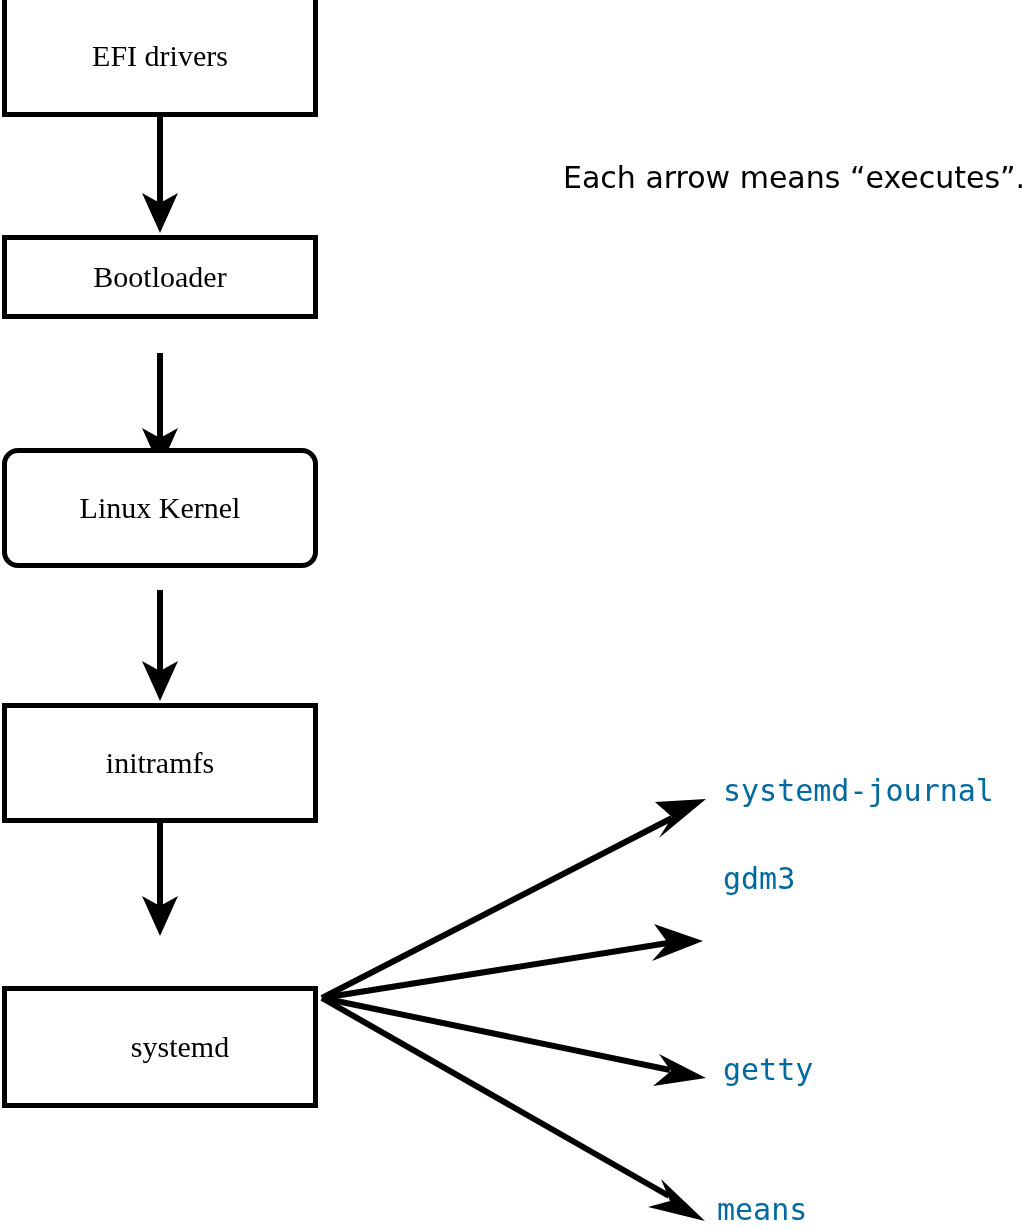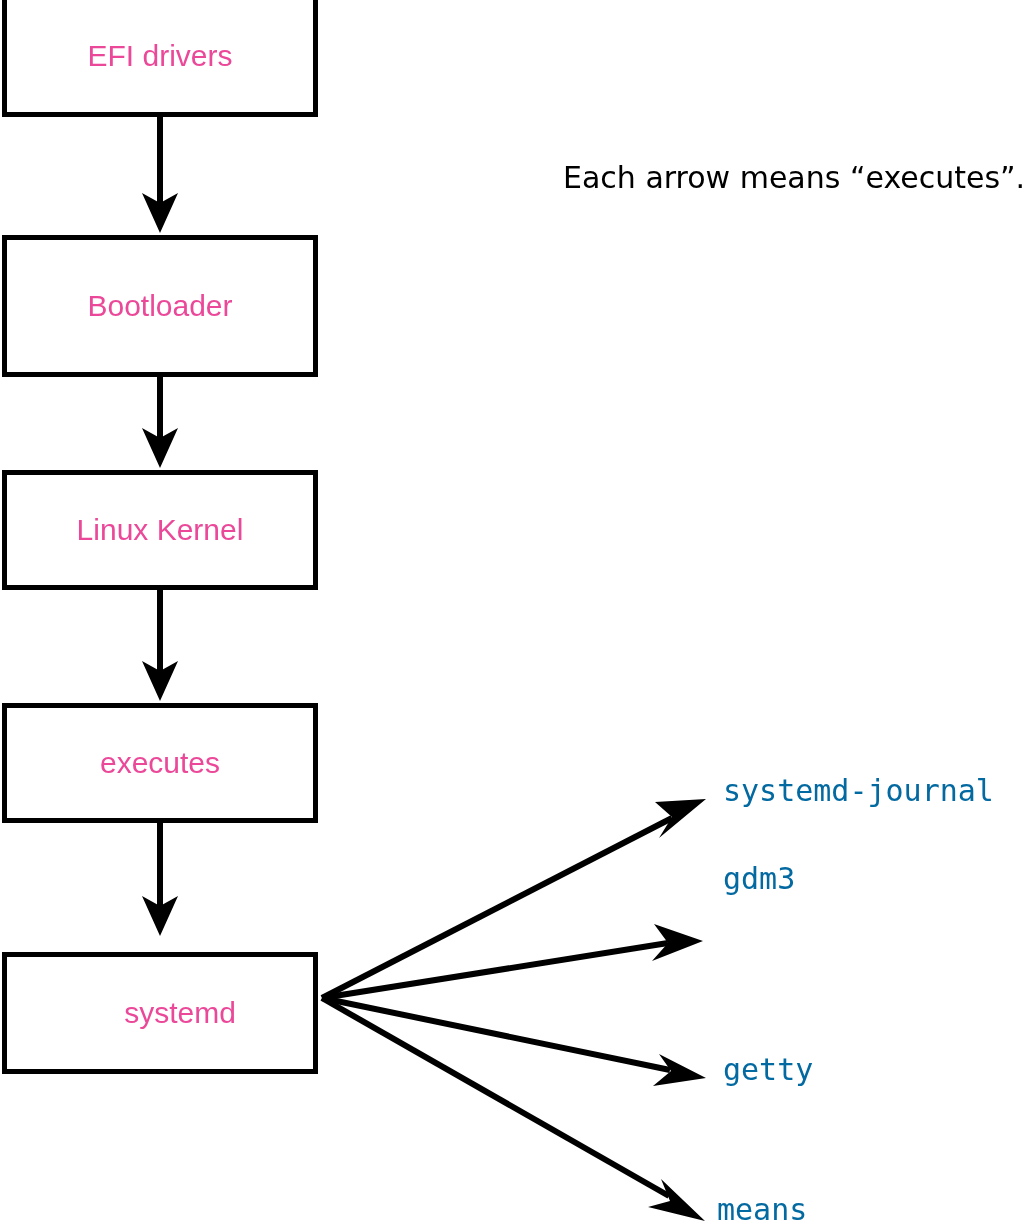--- a/index.html
+++ b/index.html
@@ -27,23 +27,23 @@
   .node-box {
     position: absolute;
     box-sizing: border-box;
     background: #ffffff;
     border: 5px solid #000000;
     display: flex;
     align-items: center;
     justify-content: center;
   }
   .node-label {
-    font-family: Liberation Sans, sans-serif;
+    font-family: Liberation Serif, serif;
     font-size: 30px;
-    color: #ec4899;
+    color: #000000;
     line-height: 1;
     white-space: nowrap;
   }
   .leaf-label {
     position: absolute;
     font-family: "DejaVu Sans Mono", monospace;
     font-size: 30px;
     color: #0369a1;
     line-height: 1;
     white-space: nowrap;
@@ -97,33 +97,33 @@
       <line x1="322" y1="998" x2="669" y2="1196" stroke="#000" stroke-width="6"></line>
       <polygon points="705,1221 661,1179 670,1201 648,1207" fill="#000"></polygon>
     </g>
 
   </svg>
 
   <div class="node-box" style="left:2px; top:-6px; width:316px; height:123px;">
     <span class="node-label">EFI drivers</span>
   </div>
 
-  <div class="node-box" style="left:2px; top:235px; width:316px; height:142px;">
+  <div class="node-box" style="left:2px; top:235px; width:316px; height:84px;">
     <span class="node-label">Bootloader</span>
   </div>
 
-  <div class="node-box" style="left:2px; top:470px; width:316px; height:120px;">
+  <div class="node-box" style="left:2px; top:448px; width:316px; height:120px;border-radius:16px;">
     <span class="node-label">Linux Kernel</span>
   </div>
 
   <div class="node-box" style="left:2px; top:703px; width:316px; height:120px;">
-    <span class="node-label">executes</span>
+    <span class="node-label">initramfs</span>
   </div>
 
-  <div class="node-box" style="left:2px; top:952px; width:316px; height:122px;padding-left:40px;">
+  <div class="node-box" style="left:2px; top:986px; width:316px; height:122px;padding-left:40px;">
     <span class="node-label">systemd</span>
   </div>
 
   <div class="leaf-label" style="left:723px; top:776px;">systemd-journal</div>
 
   <div class="leaf-label" style="left:723px; top:864px;">gdm3</div>
 
   <div class="leaf-label" style="left:723px; top:1055px;">getty</div>
 
   <div class="leaf-label" style="left:717px; top:1195px;">means</div>

